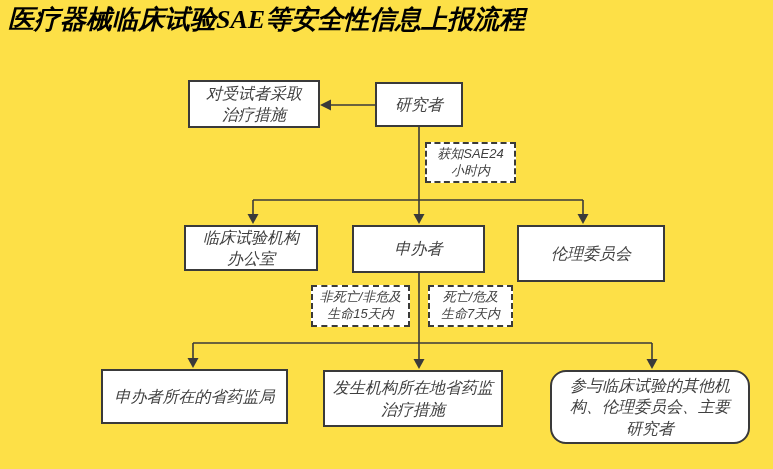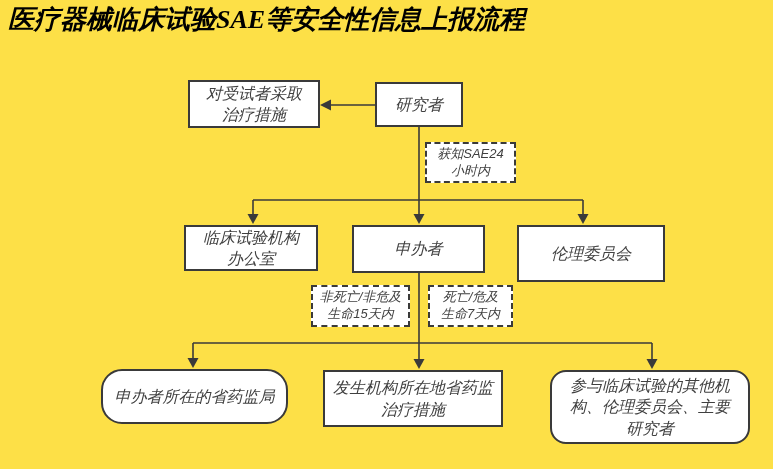--- a/index.html
+++ b/index.html
@@ -60,21 +60,21 @@
     font-size: 13px;
     line-height: 1.3;
     color: #404040;
   }
   
   .n-treatment        { left: 188px; top: 80px;  width: 132px; height: 48px; }
   .n-researcher       { left: 375px; top: 82px;  width: 88px;  height: 45px; }
   .n-institution      { left: 184px; top: 225px; width: 134px; height: 46px; }
   .n-sponsor          { left: 352px; top: 225px; width: 133px; height: 48px; }
   .n-ethics           { left: 517px; top: 225px; width: 148px; height: 57px; }
-  .n-sponsor-pma      { left: 101px; top: 369px; width: 187px; height: 55px; border-radius: 21px; }
+  .n-sponsor-pma      { left: 101px; top: 369px; width: 187px; height: 55px; }
   .n-site-pma         { left: 323px; top: 370px; width: 180px; height: 57px; }
   .n-others           { left: 550px; top: 370px; width: 200px; height: 74px; border-radius: 16px; }
   .a-sae24            { left: 425px; top: 142px; width: 91px;  height: 41px; }
   .a-nondeath         { left: 311px; top: 285px; width: 99px;  height: 42px; }
   .a-death            { left: 428px; top: 285px; width: 85px;  height: 42px; }
 </style>
 </head>
 <body>
 
 <div class="canvas">

